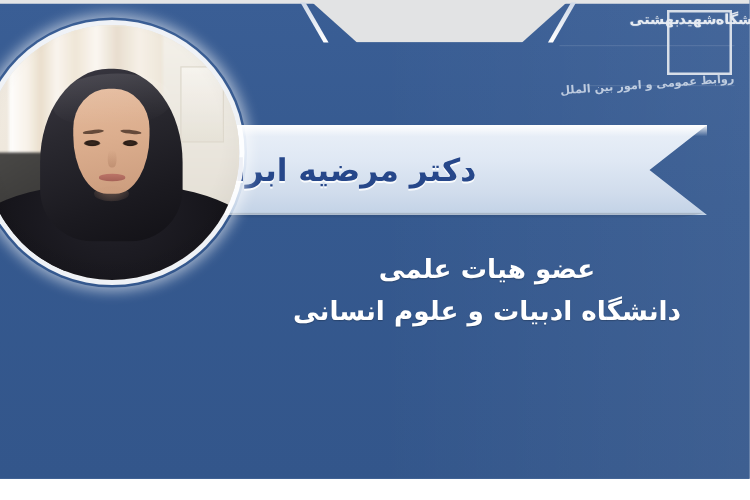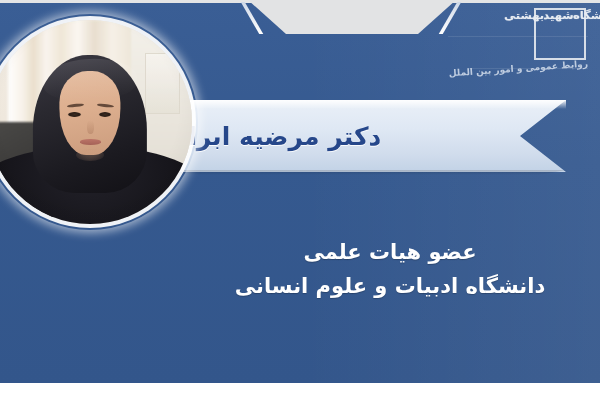--- a/index.html
+++ b/index.html
@@ -238,21 +238,20 @@
   }
 
   
   .subtitle {
     position:absolute;
     left:180px; top:198px;
     width:420px;
     text-align:center;
     direction:rtl;
     color:#ffffff;
-    margin-top:37px;
   }
   .sub-line-1 {
     font-size:21px;
     font-weight:700;
     line-height:34px;
     letter-spacing:.3px;
     text-shadow:0 1px 1px rgba(0,0,0,.22);
   }
   .sub-line-2 {
     font-size:21px;

